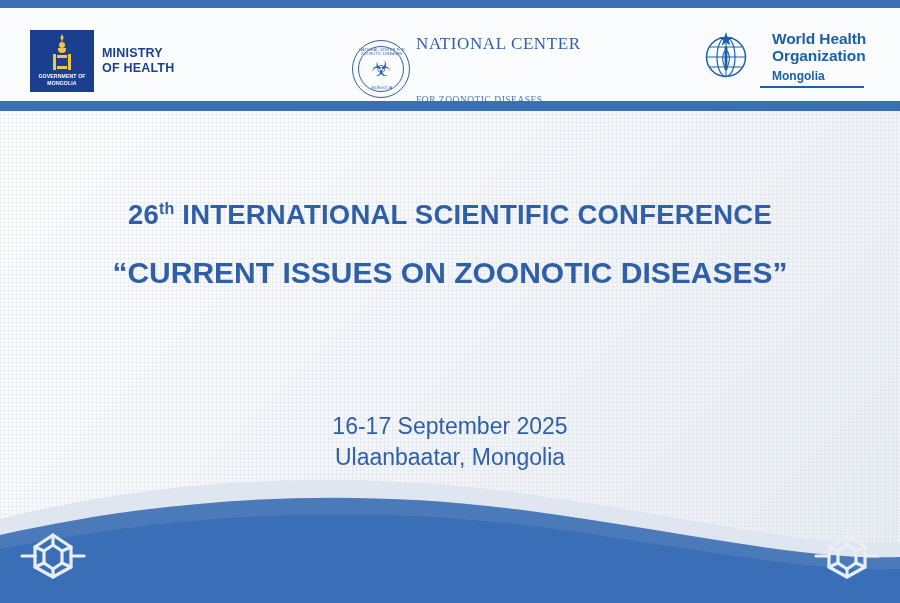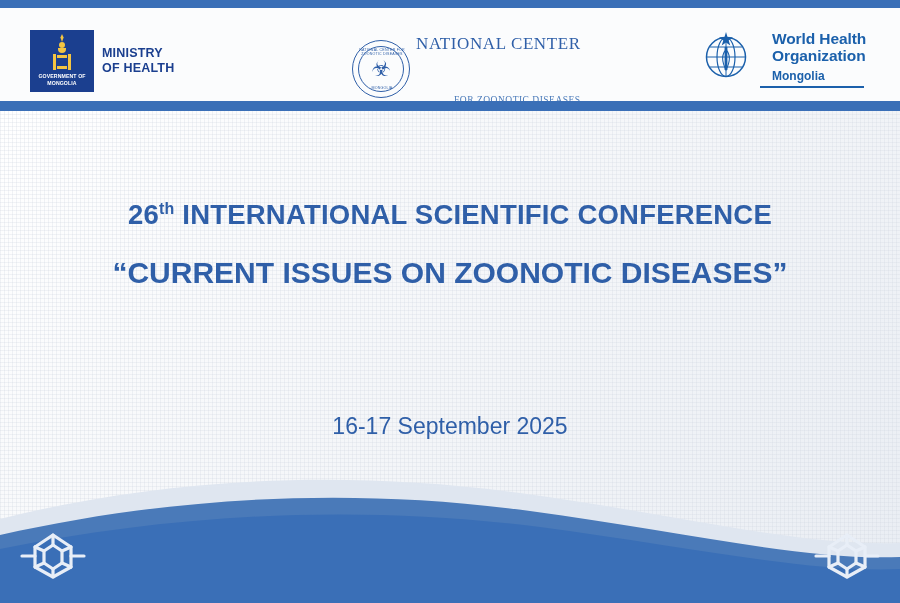--- a/index.html
+++ b/index.html
@@ -193,21 +193,21 @@
     bottom: 7px;
     width: 58px;
     text-align: center;
     font-size: 3.6px;
     color: #2f5fa8;
     letter-spacing: 0.2px;
   }
   .ncz-text {
     display: flex;
     flex-direction: column;
-    align-items: flex-end;
+    align-items: flex-start;
     margin-top: 2px;
   }
   .ncz-line1 {
     color: #2f5fa8;
     font-family: "Liberation Serif", serif;
     font-size: 17px;
     letter-spacing: 0.6px;
     line-height: 20px;
   }
   .ncz-line2 {
@@ -415,20 +415,21 @@
 
   <div class="body-area">
 
     <div class="title-block">
       <div class="title-line1"><span>26</span><sup>th</sup><span> INTERNATIONAL SCIENTIFIC CONFERENCE</span></div>
       <div class="title-main">“CURRENT ISSUES ON ZOONOTIC DISEASES”</div>
     </div>
 
     <div class="date-block">
       <div class="date-line">16-17 September 2025</div>
+      <div class="date-line">Ulaanbaatar, Mongolia</div>
     </div>
 
     <svg class="wave" viewBox="0 0 900 180" preserveAspectRatio="none">
       <path d="M0,96 C150,58 330,44 520,70 C670,90 800,124 900,120 L900,180 L0,180 Z" fill="#dfe6f0"></path>
       <path d="M0,112 C160,76 340,62 530,88 C680,108 805,138 900,134 L900,180 L0,180 Z" fill="#4a7ab9"></path>
       <path d="M0,126 C170,92 350,80 540,104 C690,124 810,150 900,146 L900,180 L0,180 Z" fill="#3a6fb7"></path>
     </svg>
 
     <svg class="corner-knot left" viewBox="0 0 74 58">
       <g fill="none" stroke="#e8eef7" stroke-width="3.2" stroke-linejoin="round" stroke-linecap="round">

